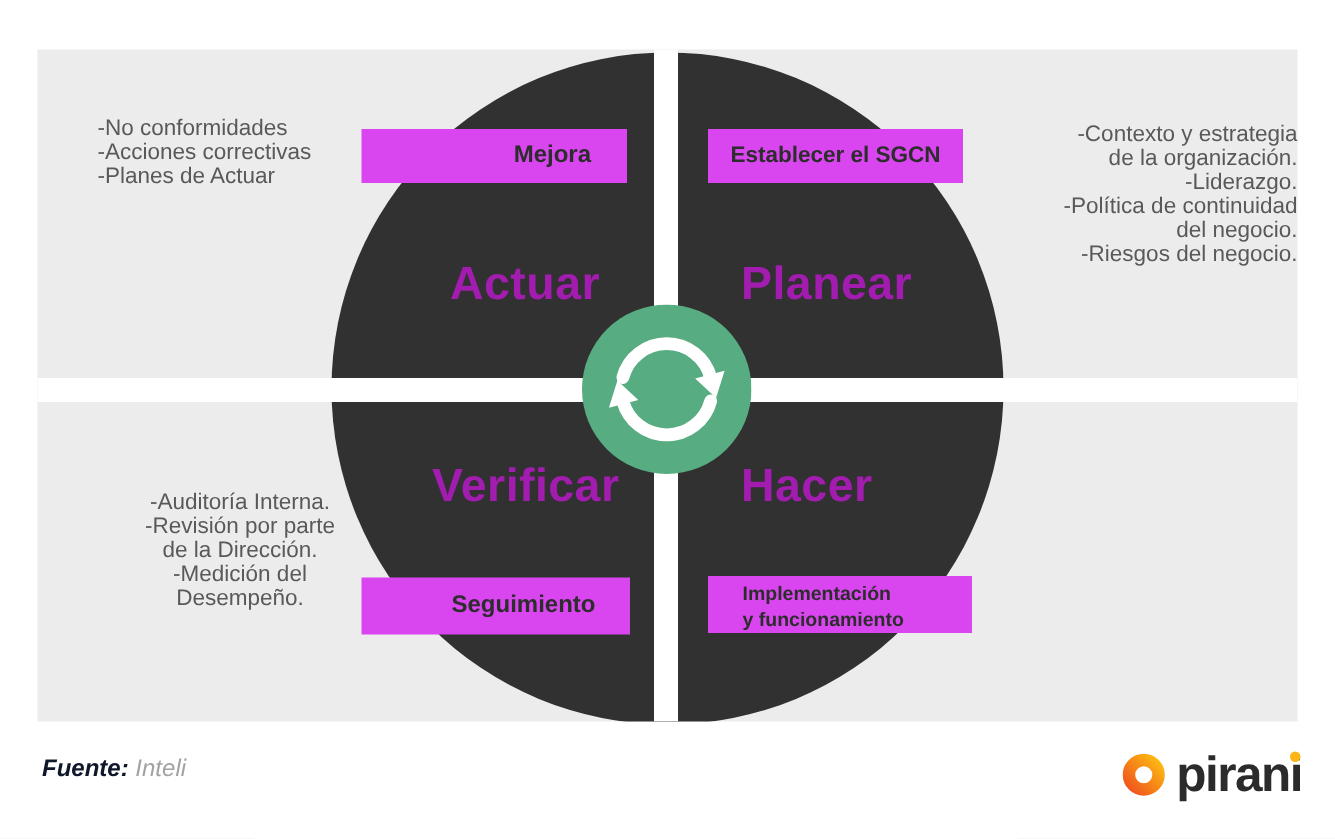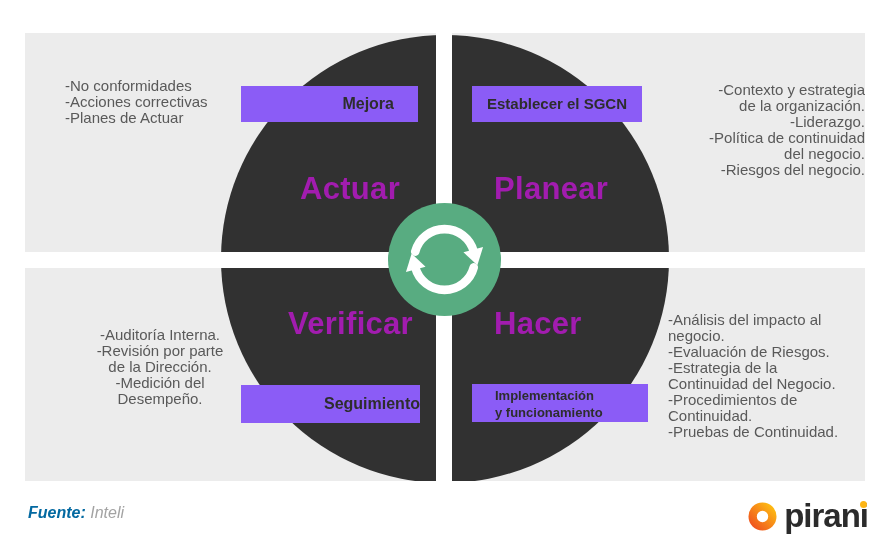--- a/index.html
+++ b/index.html
@@ -12,37 +12,37 @@
 
   .divider-h { position:absolute; left:0; top:219px; width:100%; height:16px; background:#ffffff; }
   .divider-v { position:absolute; left:411px; top:0; width:16px; height:100%; background:#ffffff; }
 
   .qtitle { position:absolute; color:#a21caf; font-size:31px; font-weight:bold; line-height:38px; letter-spacing:0.3px; }
   .title-actuar    { left:150px; top:137px; width:225px; text-align:right; }
   .title-planear   { left:469px; top:137px; }
   .title-verificar { left:150px; top:272px; width:238px; text-align:right; }
   .title-hacer     { left:469px; top:272px; }
 
-  .banner { position:absolute; background:#8b5cf6; color:#2d2d2d; font-weight:bold; }
+  .banner { position:absolute; background:#d946ef; color:#2d2d2d; font-weight:bold; }
   .banner-mejora      { left:216px; top:53px;  width:177px; height:36px; line-height:36px; text-align:right; padding-right:24px; font-size:16px; }
   .banner-sgcn        { left:447px; top:53px;  width:170px; height:36px; line-height:36px; text-align:center; font-size:15px; }
-  .banner-seguimiento { left:216px; top:352px; width:179px; height:38px; line-height:38px; text-align:right; font-size:16px; }
+  .banner-seguimiento { left:216px; top:352px; width:179px; height:38px; line-height:38px; text-align:right; padding-right:23px; font-size:16px; }
   .banner-impl        { left:447px; top:351px; width:176px; height:38px; padding:3px 0 0 23px; font-size:13px; line-height:17px; white-space:pre-line; }
 
   .notes { position:absolute; color:#595959; font-size:15px; line-height:16px; white-space:pre-line; }
   .notes-actuar    { left:40px;  top:45px;  width:190px; }
   .notes-planear   { left:643px; top:49px;  width:197px;text-align:right; }
   .notes-verificar { left:40px;  top:294px; width:190px;text-align:center; }
   .notes-hacer     { left:643px; top:279px; width:197px; }
 
   .center-badge { position:absolute; left:363px; top:170px; width:113px; height:113px; }
   .center-badge svg { display:block; width:113px; height:113px; }
 
   .footer-source { position:absolute; left:28px; top:504px; font-size:16px; font-style:italic; }
-  .src-label { color:#0369a1; font-weight:bold; }
+  .src-label { color:#0f172a; font-weight:bold; }
   .src-value { color:#a3a3a3; }
 
   .brand { position:absolute; right:22px; top:498px; display:flex; align-items:center; gap:7px; }
   .brand-mark svg { display:block; width:29px; height:29px; }
   .brand-text-wrap { position:relative; }
   .brand-text { font-size:33px; font-weight:bold; color:#2b2b2b; letter-spacing:-1px; line-height:36px; }
   .brand-dot { position:absolute; width:7px; height:7px; border-radius:50%; background:#fdb515; right:1px; top:3px; }
 </style>
 </head>
 <body>
@@ -61,28 +61,20 @@
 de la organización.
 -Liderazgo.
 -Política de continuidad
 del negocio.
 -Riesgos del negocio.</div>
     <div class="notes notes-verificar">-Auditoría Interna.
 -Revisión por parte
 de la Dirección.
 -Medición del
 Desempeño.</div>
-    <div class="notes notes-hacer">-Análisis del impacto al
-negocio.
--Evaluación de Riesgos.
--Estrategia de la
-Continuidad del Negocio.
--Procedimientos de
-Continuidad.
--Pruebas de Continuidad.</div>
 
     <div class="banner banner-mejora">Mejora</div>
     <div class="banner banner-sgcn">Establecer el SGCN</div>
     <div class="banner banner-seguimiento">Seguimiento</div>
     <div class="banner banner-impl">Implementación
 y funcionamiento</div>
 
     <div class="qtitle title-actuar">Actuar</div>
     <div class="qtitle title-planear">Planear</div>
     <div class="qtitle title-verificar">Verificar</div>

